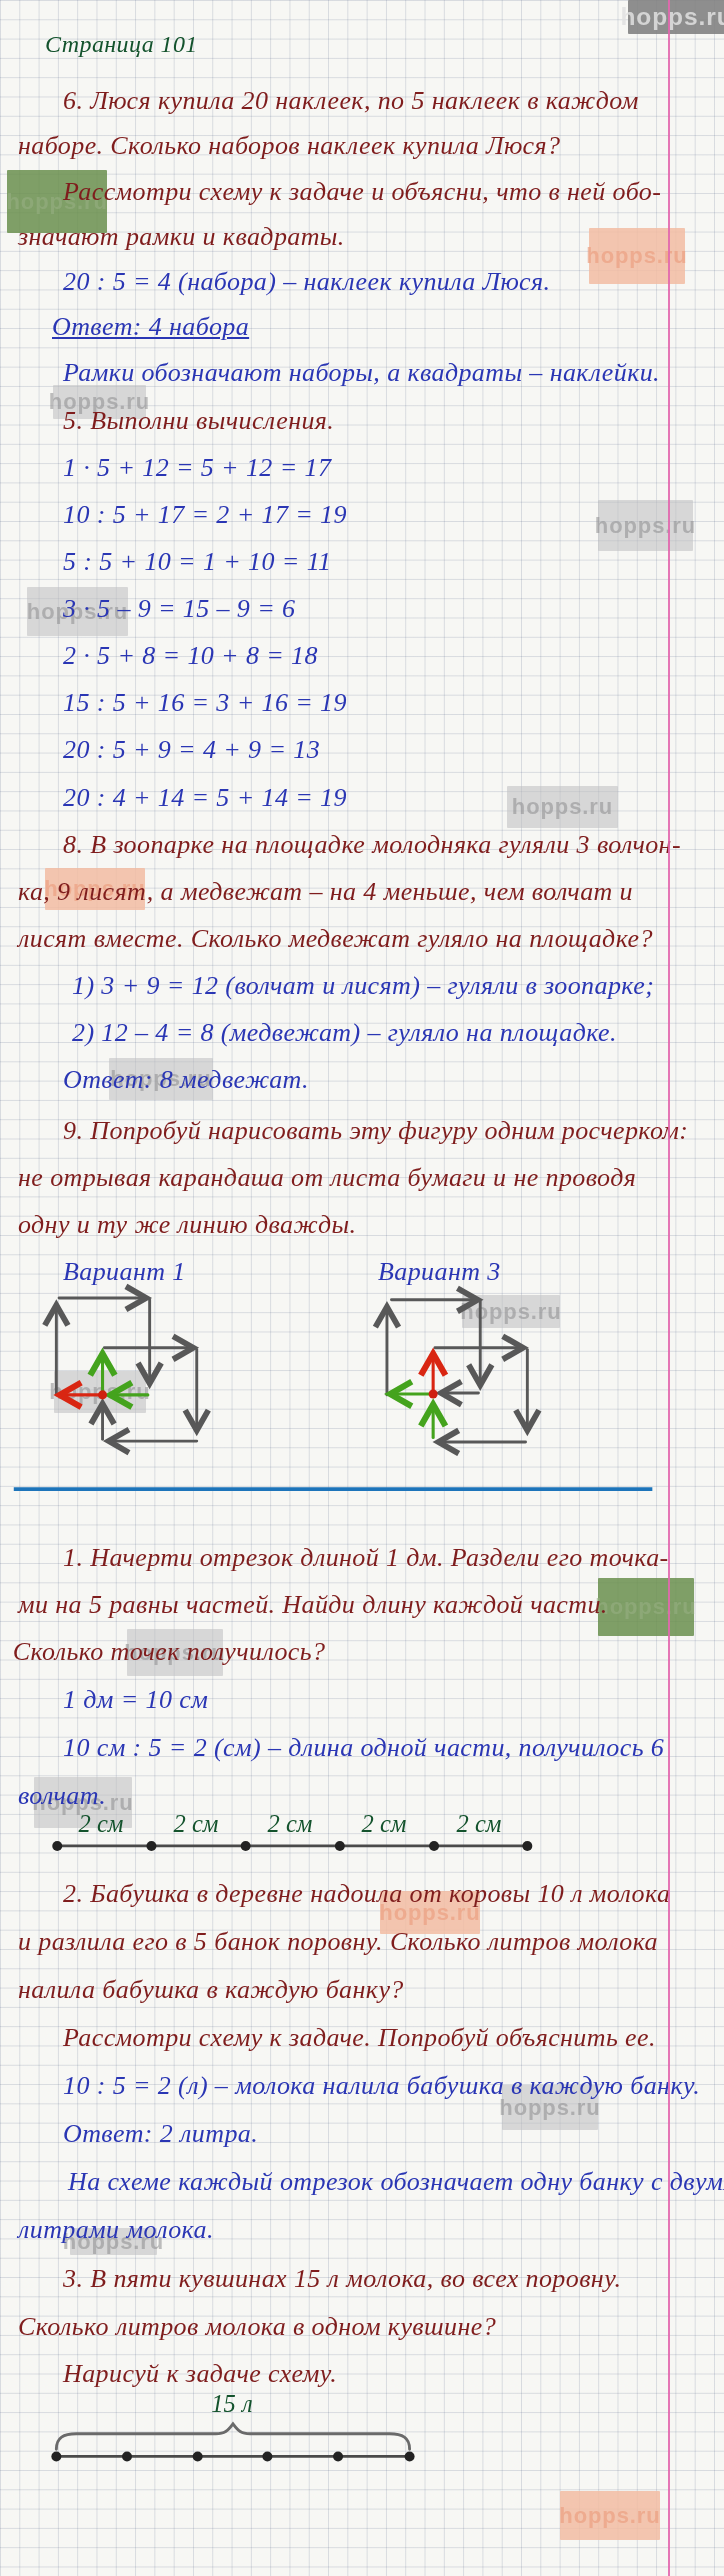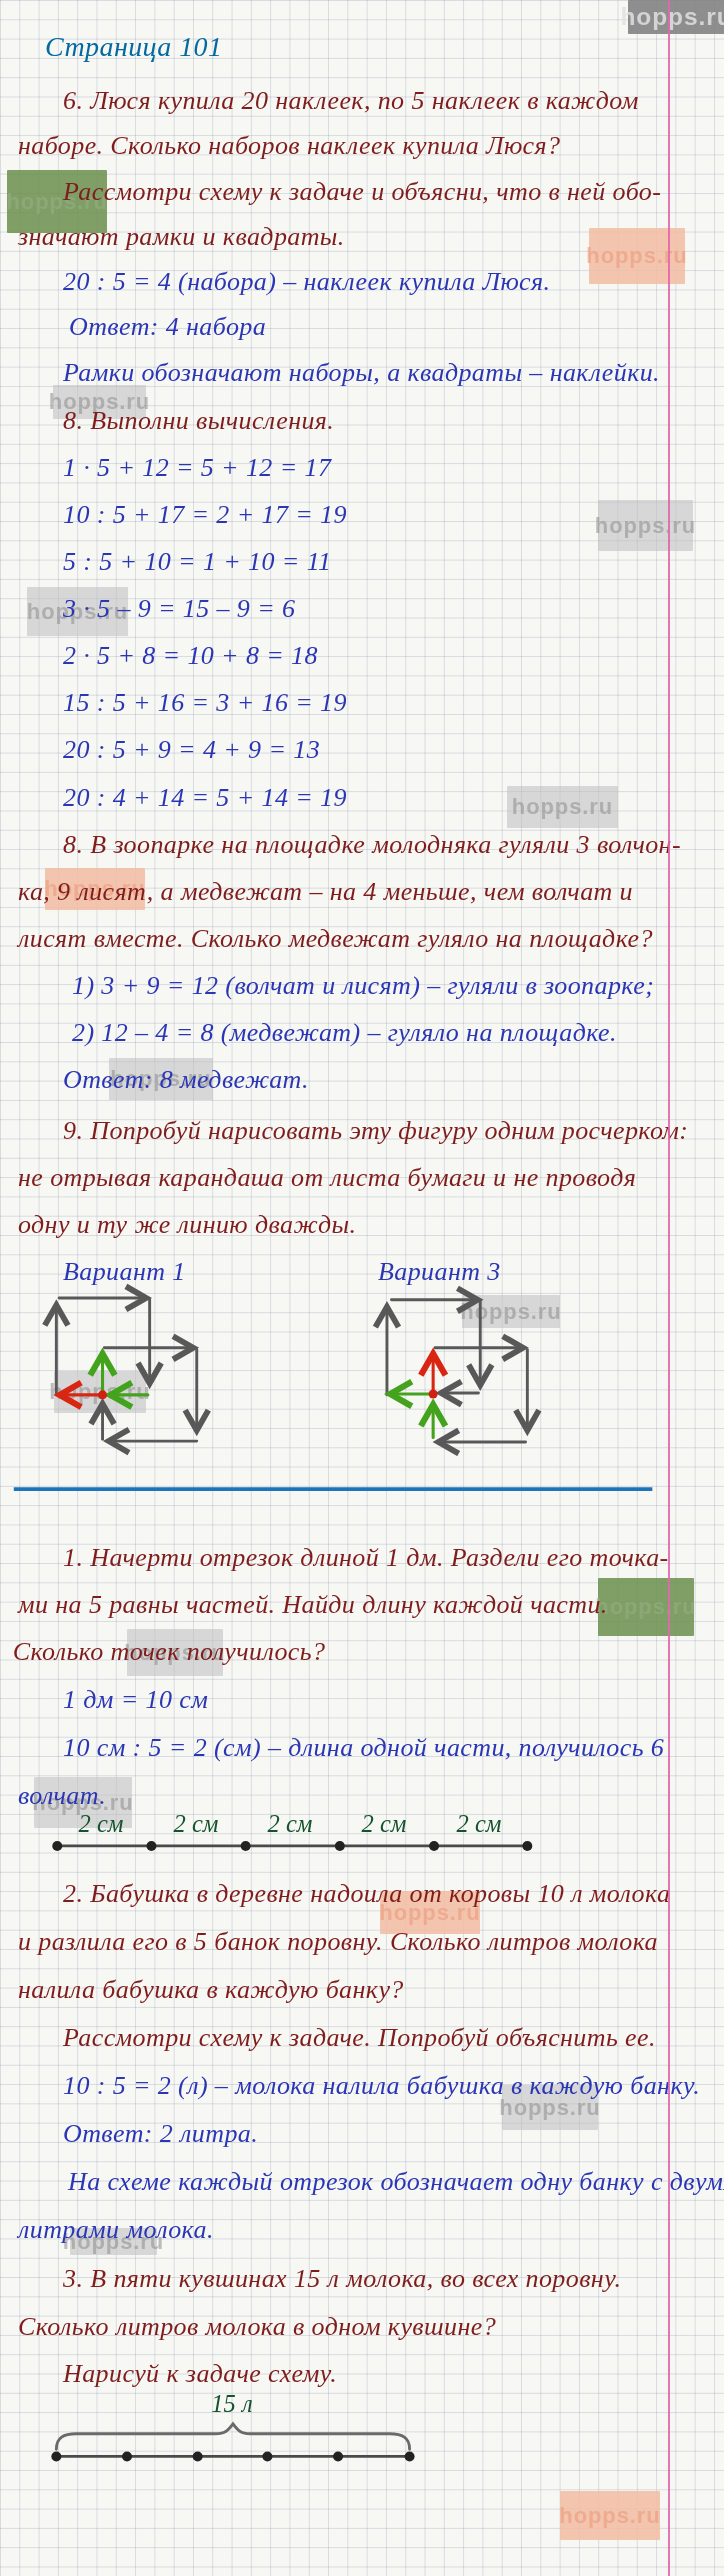--- a/index.html
+++ b/index.html
@@ -10,21 +10,21 @@
     background-image:
       linear-gradient(to right, rgba(104,118,148,.22) 0.9px, transparent 0.9px),
       linear-gradient(to bottom, rgba(104,118,148,.22) 0.9px, transparent 0.9px);
     background-size:19.3px 19.3px;}
   .margin-line{position:absolute;top:0;bottom:0;width:1.8px;opacity:.9;}
   .text-line{position:absolute;white-space:pre;
     font:italic 26px/1.15 "Liberation Serif","DejaVu Serif",serif;
     letter-spacing:0.4px;}
   .ink-black{color:#7f1d1d;}
   .ink-blue{color:#2a36b4;}
-  .ink-red{color:#0369a1;font-size:28px;}
+  .ink-red{color:#14532d;font-size:24px;}
   .svg-layer{position:absolute;left:0;top:0;pointer-events:none;}
   
   .wm{position:absolute;display:flex;align-items:center;justify-content:center;
       font:bold 22px/1 "Liberation Sans",sans-serif;letter-spacing:0.9px;
       border-radius:0.9px;}
   .wm-dark{background:rgba(128,128,128,.88);color:rgba(225,225,225,.85);font-size:24.5px;}
   .wm-gray{background:rgba(190,190,192,.55);color:rgba(140,140,142,.55);}
   .wm-green{background:rgba(106,143,78,.85);color:rgba(150,175,130,.6);}
   .wm-pink{background:rgba(242,188,162,.85);color:rgba(235,160,130,.7);}
   .seg-label{position:absolute;transform:translateX(-50%);white-space:nowrap;
@@ -126,23 +126,23 @@
   </g>
 </svg>
 
 <div>
     <div class="text-line ink-red" style="left: 45px; top: 31px;">Страница 101</div>
     <div class="text-line ink-black" style="left: 63px; top: 86px;">6. Люся купила 20 наклеек, по 5 наклеек в каждом</div>
     <div class="text-line ink-black" style="left: 18px; top: 131px;">наборе. Сколько наборов наклеек купила Люся?</div>
     <div class="text-line ink-black" style="left: 63px; top: 177px;">Рассмотри схему к задаче и объясни, что в ней обо-</div>
     <div class="text-line ink-black" style="left: 18px; top: 222px;">значают рамки и квадраты.</div>
     <div class="text-line ink-blue" style="left: 63px; top: 267px;">20 : 5 = 4 (набора) – наклеек купила Люся.</div>
-    <div class="text-line ink-blue" style="left: 69px; top: 312px;">Ответ: 4 набора</div>
+    <div class="text-line ink-blue" style="left: 52px; top: 312px; text-decoration: underline;">Ответ: 4 набора</div>
     <div class="text-line ink-blue" style="left: 63px; top: 358px;">Рамки обозначают наборы, а квадраты – наклейки.</div>
-    <div class="text-line ink-black" style="left: 63px; top: 406px;">8. Выполни вычисления.</div>
+    <div class="text-line ink-black" style="left: 63px; top: 406px;">5. Выполни вычисления.</div>
     <div class="text-line ink-blue" style="left: 63px; top: 453px;">1 · 5 + 12 = 5 + 12 = 17</div>
     <div class="text-line ink-blue" style="left: 63px; top: 500px;">10 : 5 + 17 = 2 + 17 = 19</div>
     <div class="text-line ink-blue" style="left: 63px; top: 547px;">5 : 5 + 10 = 1 + 10 = 11</div>
     <div class="text-line ink-blue" style="left: 63px; top: 594px;">3 · 5 – 9 = 15 – 9 = 6</div>
     <div class="text-line ink-blue" style="left: 63px; top: 641px;">2 · 5 + 8 = 10 + 8 = 18</div>
     <div class="text-line ink-blue" style="left: 63px; top: 688px;">15 : 5 + 16 = 3 + 16 = 19</div>
     <div class="text-line ink-blue" style="left: 63px; top: 735px;">20 : 5 + 9 = 4 + 9 = 13</div>
     <div class="text-line ink-blue" style="left: 63px; top: 783px;">20 : 4 + 14 = 5 + 14 = 19</div>
     <div class="text-line ink-black" style="left: 63px; top: 830px;">8. В зоопарке на площадке молодняка гуляли 3 волчон-</div>
     <div class="text-line ink-black" style="left: 18px; top: 877px;">ка, 9 лисят, а медвежат – на 4 меньше, чем волчат и</div>

